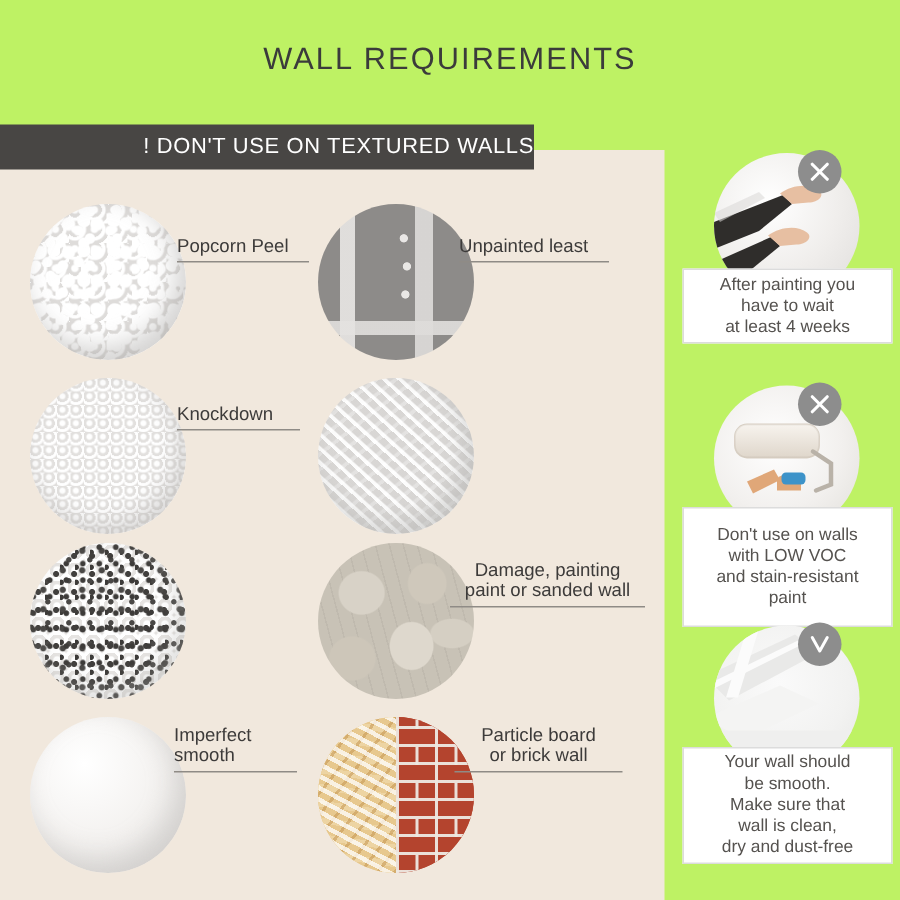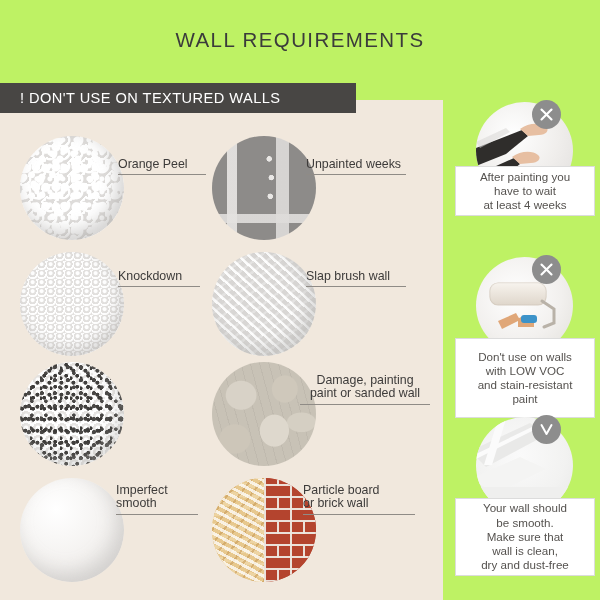--- a/index.html
+++ b/index.html
@@ -23,21 +23,21 @@
   
   .beige-panel{
     position:absolute;left:0;top:100px;width:443px;height:500px;
     background:#f1e8dd;
   }
 
   
   .banner{
     position:absolute;left:0;top:83px;width:356px;height:30px;
     background:#484644;
-    display:flex;align-items:center;
+    display:flex;align-items:center;justify-content:flex-end;
   }
   .banner-text{
     color:#ffffff;font-size:14.6px;letter-spacing:.45px;
     padding-left:20px;white-space:nowrap;
   }
 
   
   .tex{
     position:absolute;border-radius:50%;overflow:hidden;
   }
@@ -215,49 +215,45 @@
   <div class="tex t-popcorn" style="left:20px;top:362px;width:104px;height:104px;"></div>
   <div class="tex t-damage" style="left:212px;top:362px;width:104px;height:104px;"></div>
 
   <div class="tex t-smooth" style="left:20px;top:478px;width:104px;height:104px;"></div>
   <div class="tex t-board-brick" style="left:212px;top:478px;width:104px;height:104px;">
     <div class="osb"></div>
     <div class="brick"></div>
   </div>
 
   <div class="lbl" style="left:118px;top:144px;width:88px;">
-    <span>Orange Peel</span>
+    <span>Popcorn Peel</span>
     <span class="ul"></span>
   </div>
   <div class="lbl" style="left:306px;top:144px;width:100px;">
-    <span>Unpainted weeks</span>
+    <span>Unpainted least</span>
     <span class="ul"></span>
   </div>
 
   <div class="lbl" style="left:118px;top:256px;width:82px;">
     <span>Knockdown</span>
-    <span class="ul"></span>
-  </div>
-  <div class="lbl" style="left:306px;top:256px;width:100px;">
-    <span>Slap brush wall</span>
     <span class="ul"></span>
   </div>
 
   <div class="lbl" style="left:300px;top:360px;width:130px;text-align:center;">
     <span>Damage, painting
 paint or sanded wall</span>
     <span class="ul"></span>
   </div>
 
   <div class="lbl" style="left:116px;top:470px;width:82px;">
     <span>Imperfect
 smooth</span>
     <span class="ul"></span>
   </div>
-  <div class="lbl" style="left:303px;top:470px;width:112px;text-align:left;">
+  <div class="lbl" style="left:303px;top:470px;width:112px;text-align:center;">
     <span>Particle board
 or brick wall</span>
     <span class="ul"></span>
   </div>
 
   <div class="rpanel" style="left:455px;top:100px;width:140px;height:145px;">
     <div class="rcircle c-hands" style="left:21px;top:2px;width:97px;height:97px;">
       
       <svg width="97" height="97" viewBox="0 0 97 97">
         <path d="M0 46 L46 28 L52 34 L30 52 L0 64 Z" fill="#2f2d2b"></path>
@@ -266,21 +262,21 @@
         <path d="M36 55 C44 49, 56 48, 62 53 C66 56, 62 61, 55 61 L44 62 Z" fill="#e7bfa2"></path>
         <path d="M0 40 L30 26 L34 30 L4 46 Z" fill="#d9d7d5" opacity=".55"></path>
       </svg>
     </div>
     <div class="badge" style="left:77px;top:0px;">
       <svg width="15" height="15" viewBox="0 0 15 15">
         <line x1="2.5" y1="2.5" x2="12.5" y2="12.5" stroke="#fff" stroke-width="2.1" stroke-linecap="round"></line>
         <line x1="12.5" y1="2.5" x2="2.5" y2="12.5" stroke="#fff" stroke-width="2.1" stroke-linecap="round"></line>
       </svg>
     </div>
-    <div class="cap" style="left:0px;top:66px;width:140px;height:50px;text-align:center;">After painting you
+    <div class="cap" style="left:0px;top:79px;width:140px;height:50px;text-align:center;">After painting you
 have to wait
 at least 4 weeks</div>
   </div>
 
   <div class="rpanel" style="left:455px;top:255px;width:140px;height:160px;">
     <div class="rcircle c-roller" style="left:21px;top:2px;width:97px;height:97px;">
       <svg width="97" height="97" viewBox="0 0 97 97">
         <rect x="14" y="26" width="56" height="22" rx="8" fill="#efe7dc" stroke="#d7cec2" stroke-width="1.2"></rect>
         <rect x="14" y="26" width="56" height="22" rx="8" fill="url(#rg)" opacity=".5"></rect>
         <defs>

